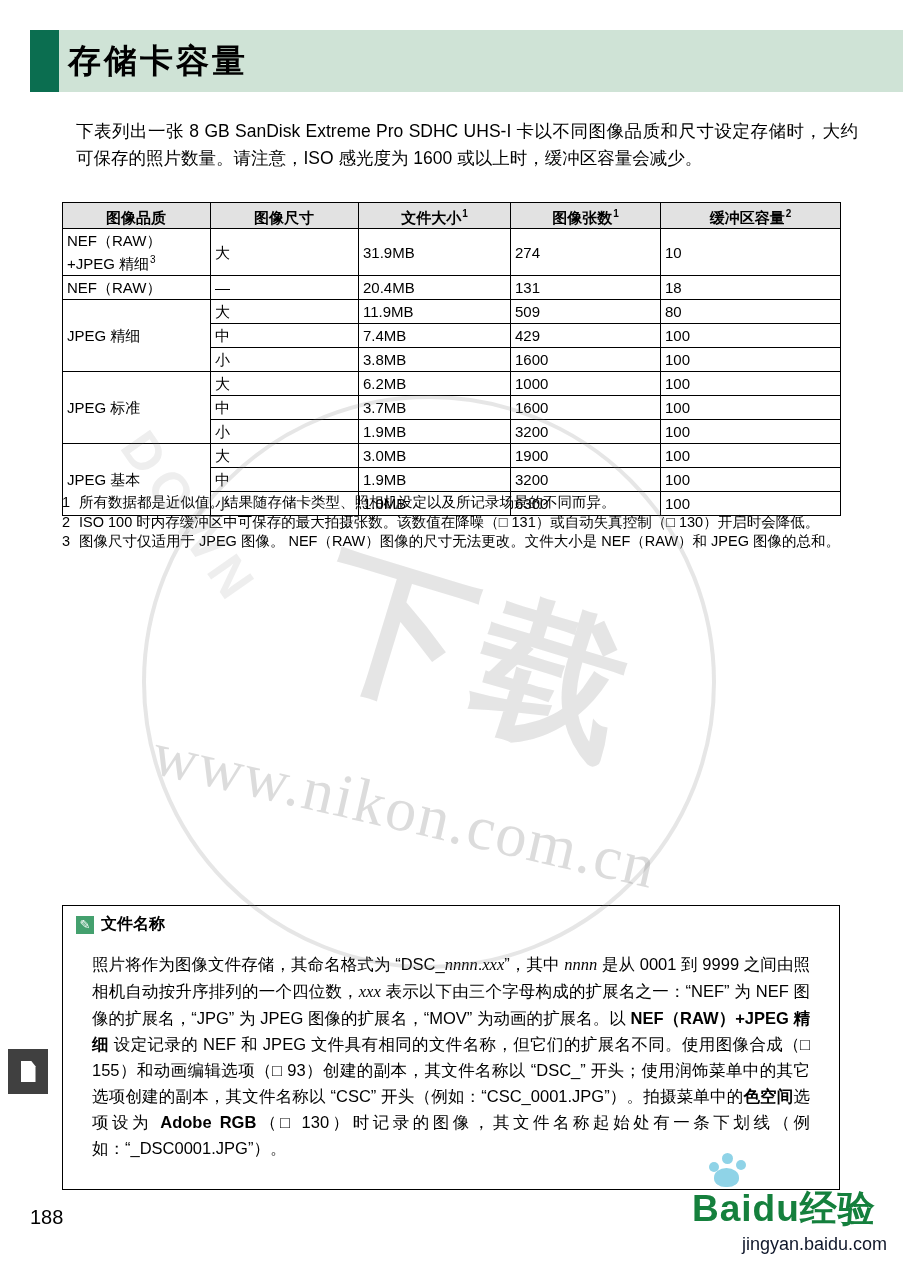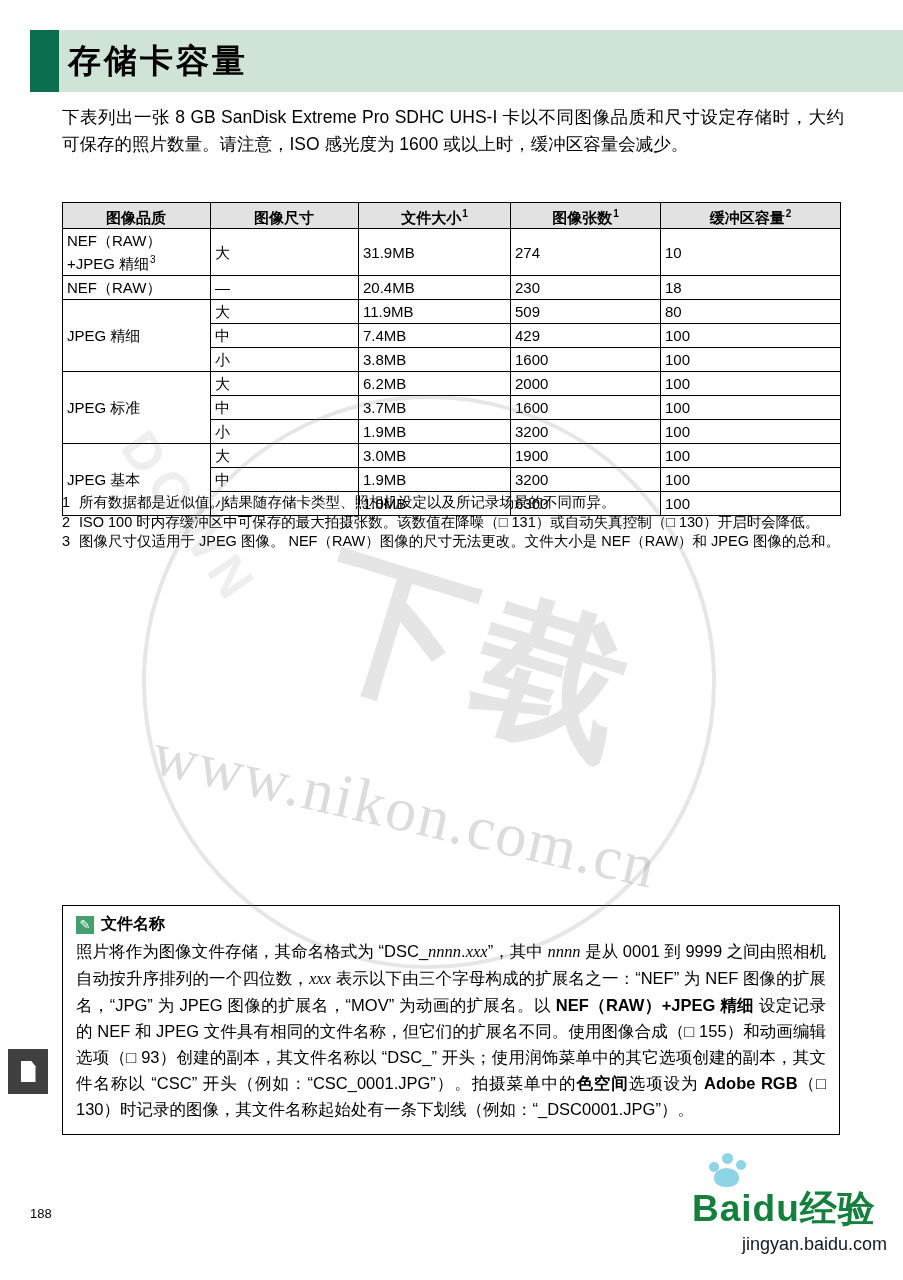--- a/index.html
+++ b/index.html
@@ -7,50 +7,50 @@
     position:relative;width:903px;height:1280px;background:#ffffff;overflow:hidden;
     font-family:"Liberation Sans","DejaVu Sans",sans-serif;color:#000;
   }
 
   
   .title-band{position:absolute;top:30px;left:30px;width:873px;height:62px;background:#cfe3d6;}
   .band-square{position:absolute;left:0;top:0;width:29px;height:62px;background:#0b6e50;}
   .page-title{position:absolute;left:38px;top:9px;margin:0;font-size:33px;font-weight:bold;letter-spacing:3px;}
 
   
-  .intro{position:absolute;top:104px;left:62px;width:782px;margin:0;font-size:17.5px;line-height:26.5px;text-align:justify;}
+  .intro{position:absolute;top:104px;left:62px;width:782px;margin:14px;font-size:17.5px;line-height:26.5px;text-align:justify;}
 
   
   .cap-table{position:absolute;top:202px;left:62px;width:778px;border-collapse:collapse;font-size:15px;table-layout:fixed;}
   .cap-table th,.cap-table td{border:1px solid #000;vertical-align:middle;padding:1px 4px;line-height:19px;}
   .cap-table th{background:#e2e2e2;font-weight:bold;height:21px;}
   .cap-table td{height:21px;}
   .cap-table tr.tall td{height:44px;}
   .cap-table sup{font-size:10px;margin-left:1px;}
 
   
   .footnotes{position:absolute;top:493px;left:62px;width:784px;font-size:14.5px;line-height:19.5px;}
   .footnote{display:flex;}
   .fn-num{flex:0 0 17px;width:17px;}
   .fn-text{flex:1;text-align:justify;}
 
   
   .note-box{position:absolute;top:905px;left:62px;width:778px;box-sizing:border-box;border:1px solid #000;padding:8px 13px 12px 13px;background:rgba(255,255,255,0.0);}
   .note-head{display:flex;align-items:center;gap:7px;font-weight:bold;font-size:16px;margin-bottom:3px;}
   .note-icon{width:18px;height:18px;background:#44a06e;color:#fff;font-size:13px;display:flex;align-items:center;justify-content:center;flex:0 0 18px;}
-  .note-body{margin:0;font-size:16.5px;line-height:26px;text-align:justify;}
+  .note-body{margin:16px;font-size:16.5px;line-height:26px;text-align:justify;}
   .b{font-weight:bold;}
   .i{font-style:italic;font-family:"Liberation Serif","DejaVu Serif",serif;}
 
   
   .chapter-tab{position:absolute;left:8px;top:1049px;width:40px;height:45px;background:#404040;display:flex;align-items:center;justify-content:center;}
   .sd-icon{width:15px;height:21px;background:#ffffff;clip-path:polygon(0 0,72% 0,100% 25%,100% 100%,0 100%);}
 
   
-  .page-number{position:absolute;left:30px;top:1206px;font-size:13px;text-align:right;}
+  .page-number{position:absolute;left:30px;top:1206px;font-size:20px;text-align:right;}
 
   
   .baidu{position:absolute;left:690px;top:1150px;width:210px;height:120px;}
   .paw{position:absolute;left:18px;top:2px;width:44px;height:38px;}
   .paw span{position:absolute;background:#8fd3e7;border-radius:50%;}
   .paw .toe1{left:1px;top:10px;width:10px;height:10px;}
   .paw .toe2{left:14px;top:1px;width:11px;height:11px;}
   .paw .toe3{left:28px;top:8px;width:10px;height:10px;}
   .paw .pad{left:6px;top:16px;width:25px;height:19px;border-radius:50% 50% 45% 45%;}
   .baidu-brand{position:absolute;left:2px;top:34px;font-size:37px;font-weight:bold;color:#15803d;white-space:nowrap;letter-spacing:1px;}
@@ -97,21 +97,21 @@
         <td><span>NEF（RAW）+JPEG 精细</span><sup>3</sup></td>
         <td>大</td>
         <td>31.9MB</td>
         <td>274</td>
         <td>10</td>
       </tr>
       <tr>
         <td><span>NEF（RAW）</span></td>
         <td>—</td>
         <td>20.4MB</td>
-        <td>230</td>
+        <td>131</td>
         <td>18</td>
       </tr>
       <tr>
         <td rowspan="3"><span>JPEG 精细</span></td>
         <td>大</td>
         <td>11.9MB</td>
         <td>509</td>
         <td>80</td>
       </tr>
       <tr>
@@ -123,21 +123,21 @@
       <tr>
         <td>小</td>
         <td>3.8MB</td>
         <td>1600</td>
         <td>100</td>
       </tr>
       <tr>
         <td rowspan="3"><span>JPEG 标准</span></td>
         <td>大</td>
         <td>6.2MB</td>
-        <td>2000</td>
+        <td>1000</td>
         <td>100</td>
       </tr>
       <tr>
         <td>中</td>
         <td>3.7MB</td>
         <td>1600</td>
         <td>100</td>
       </tr>
       <tr>
         <td>小</td>

